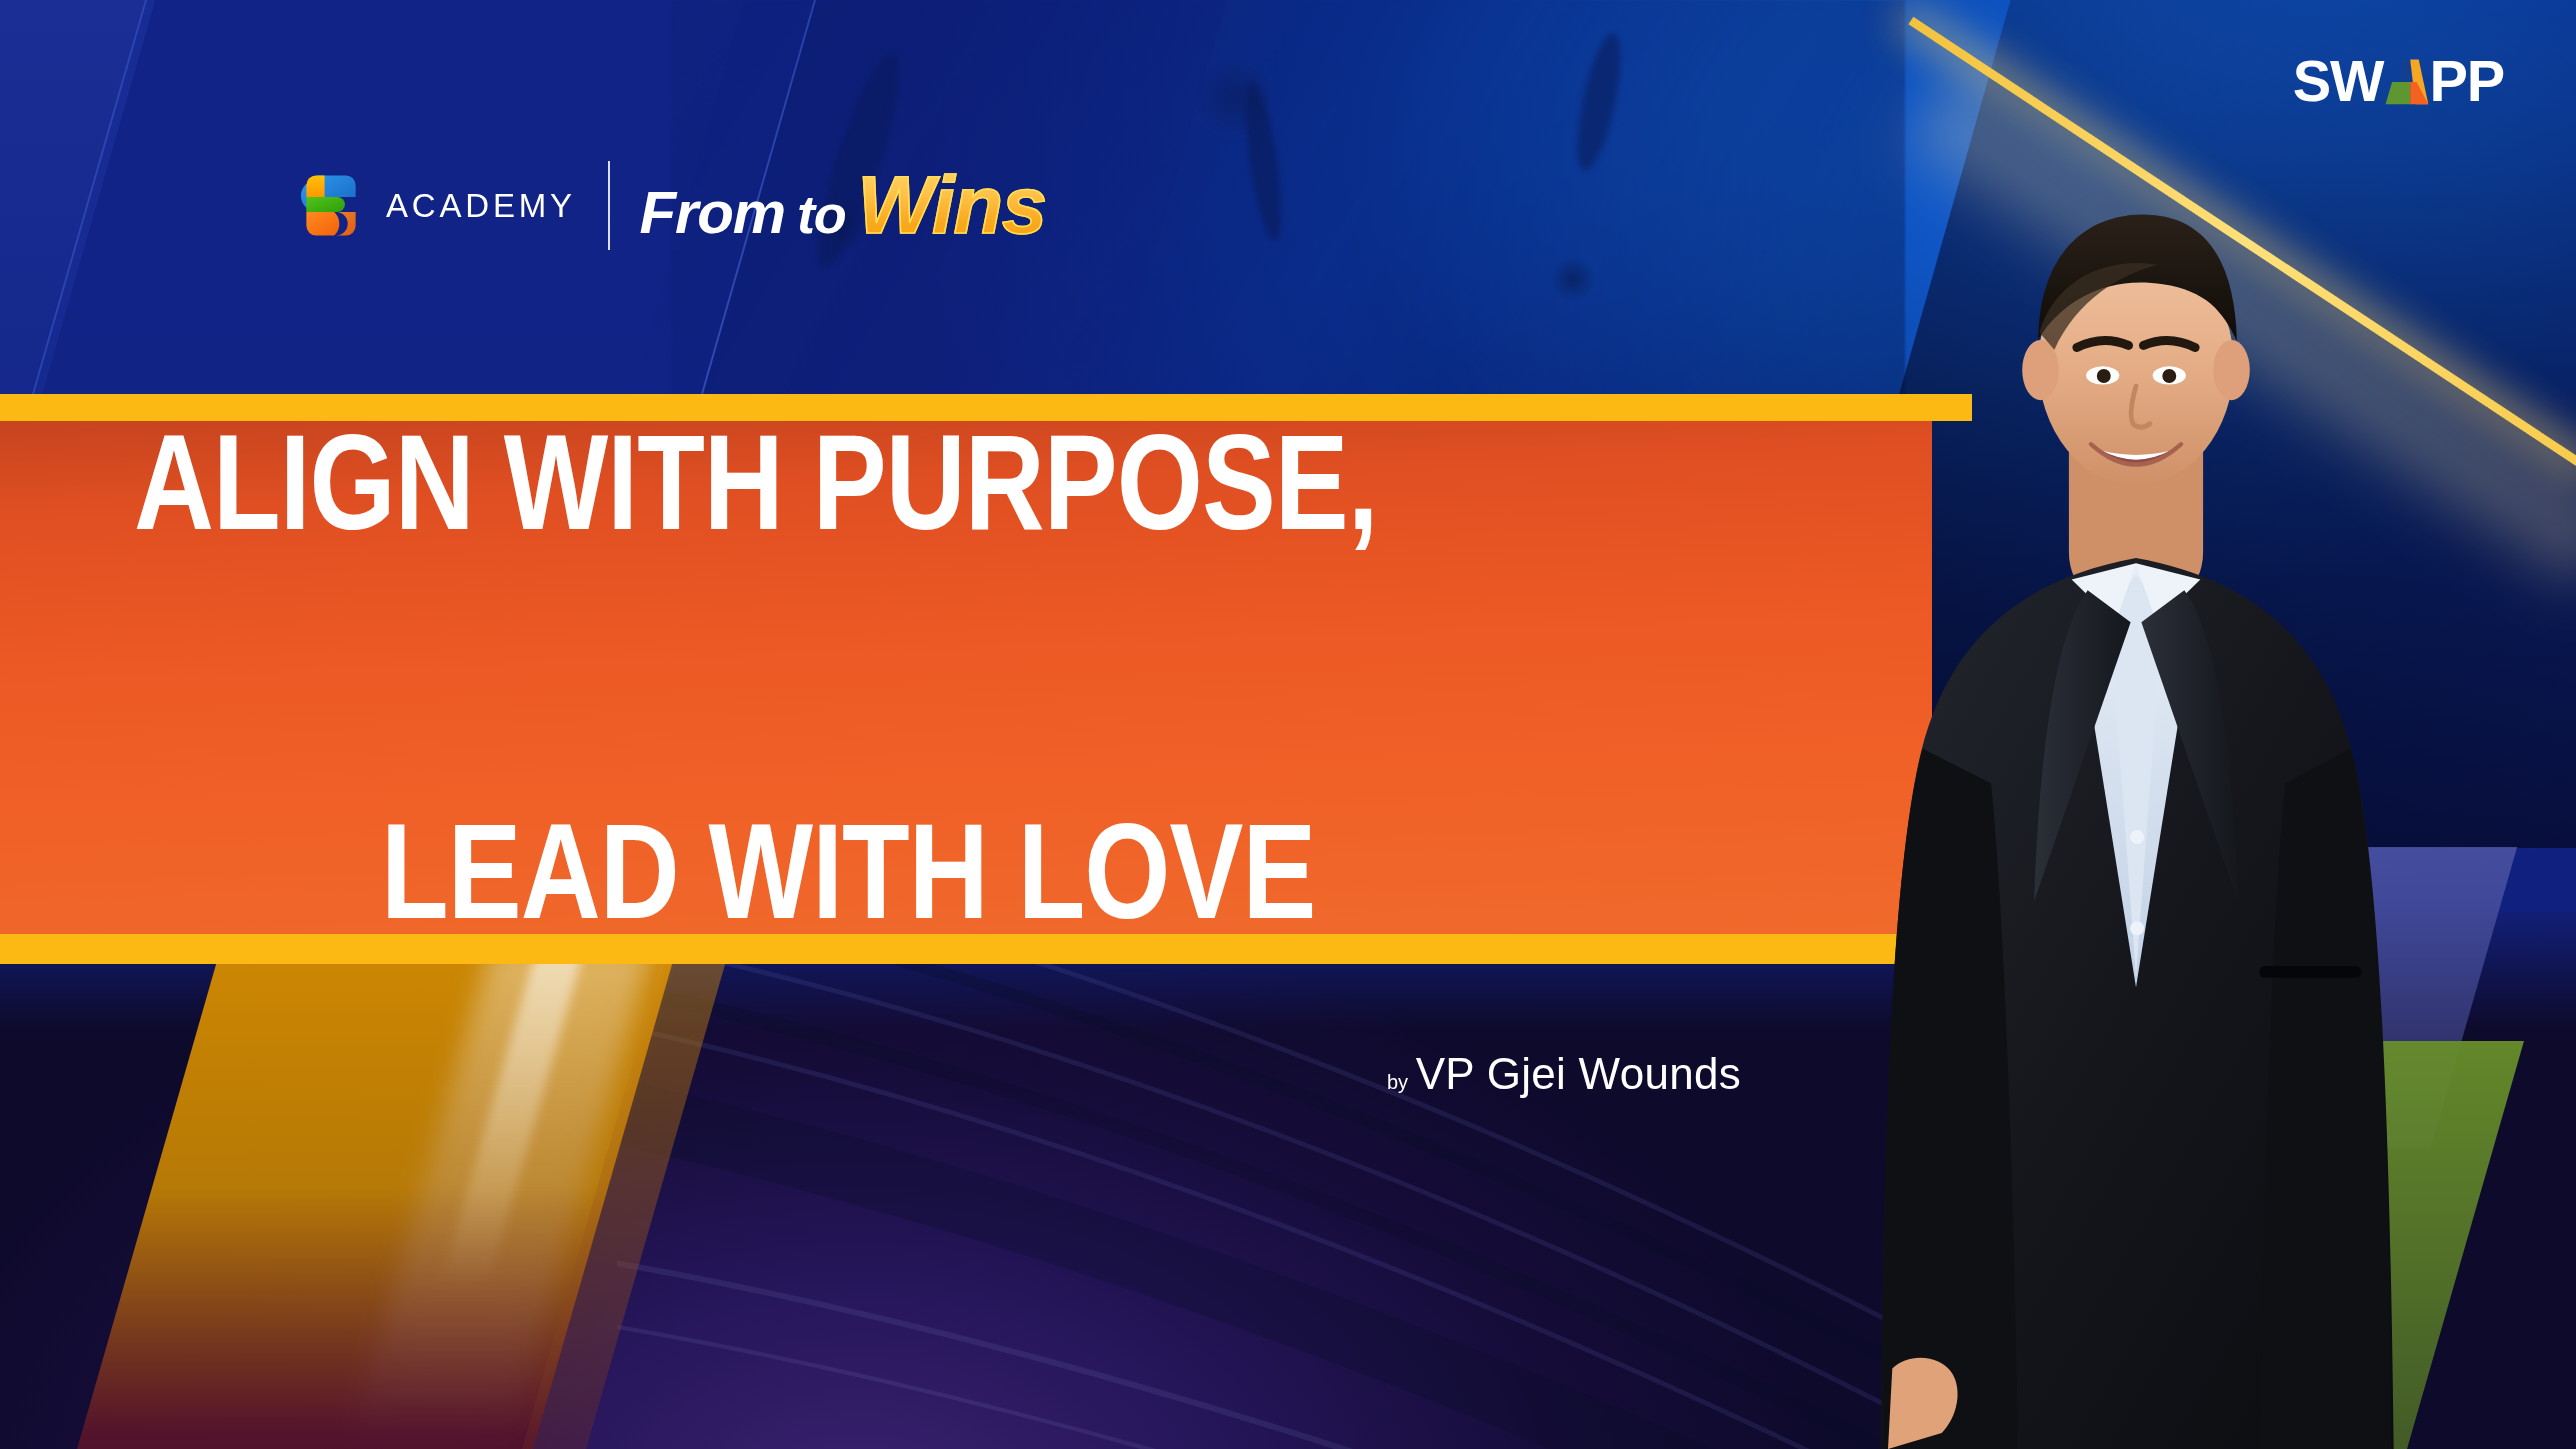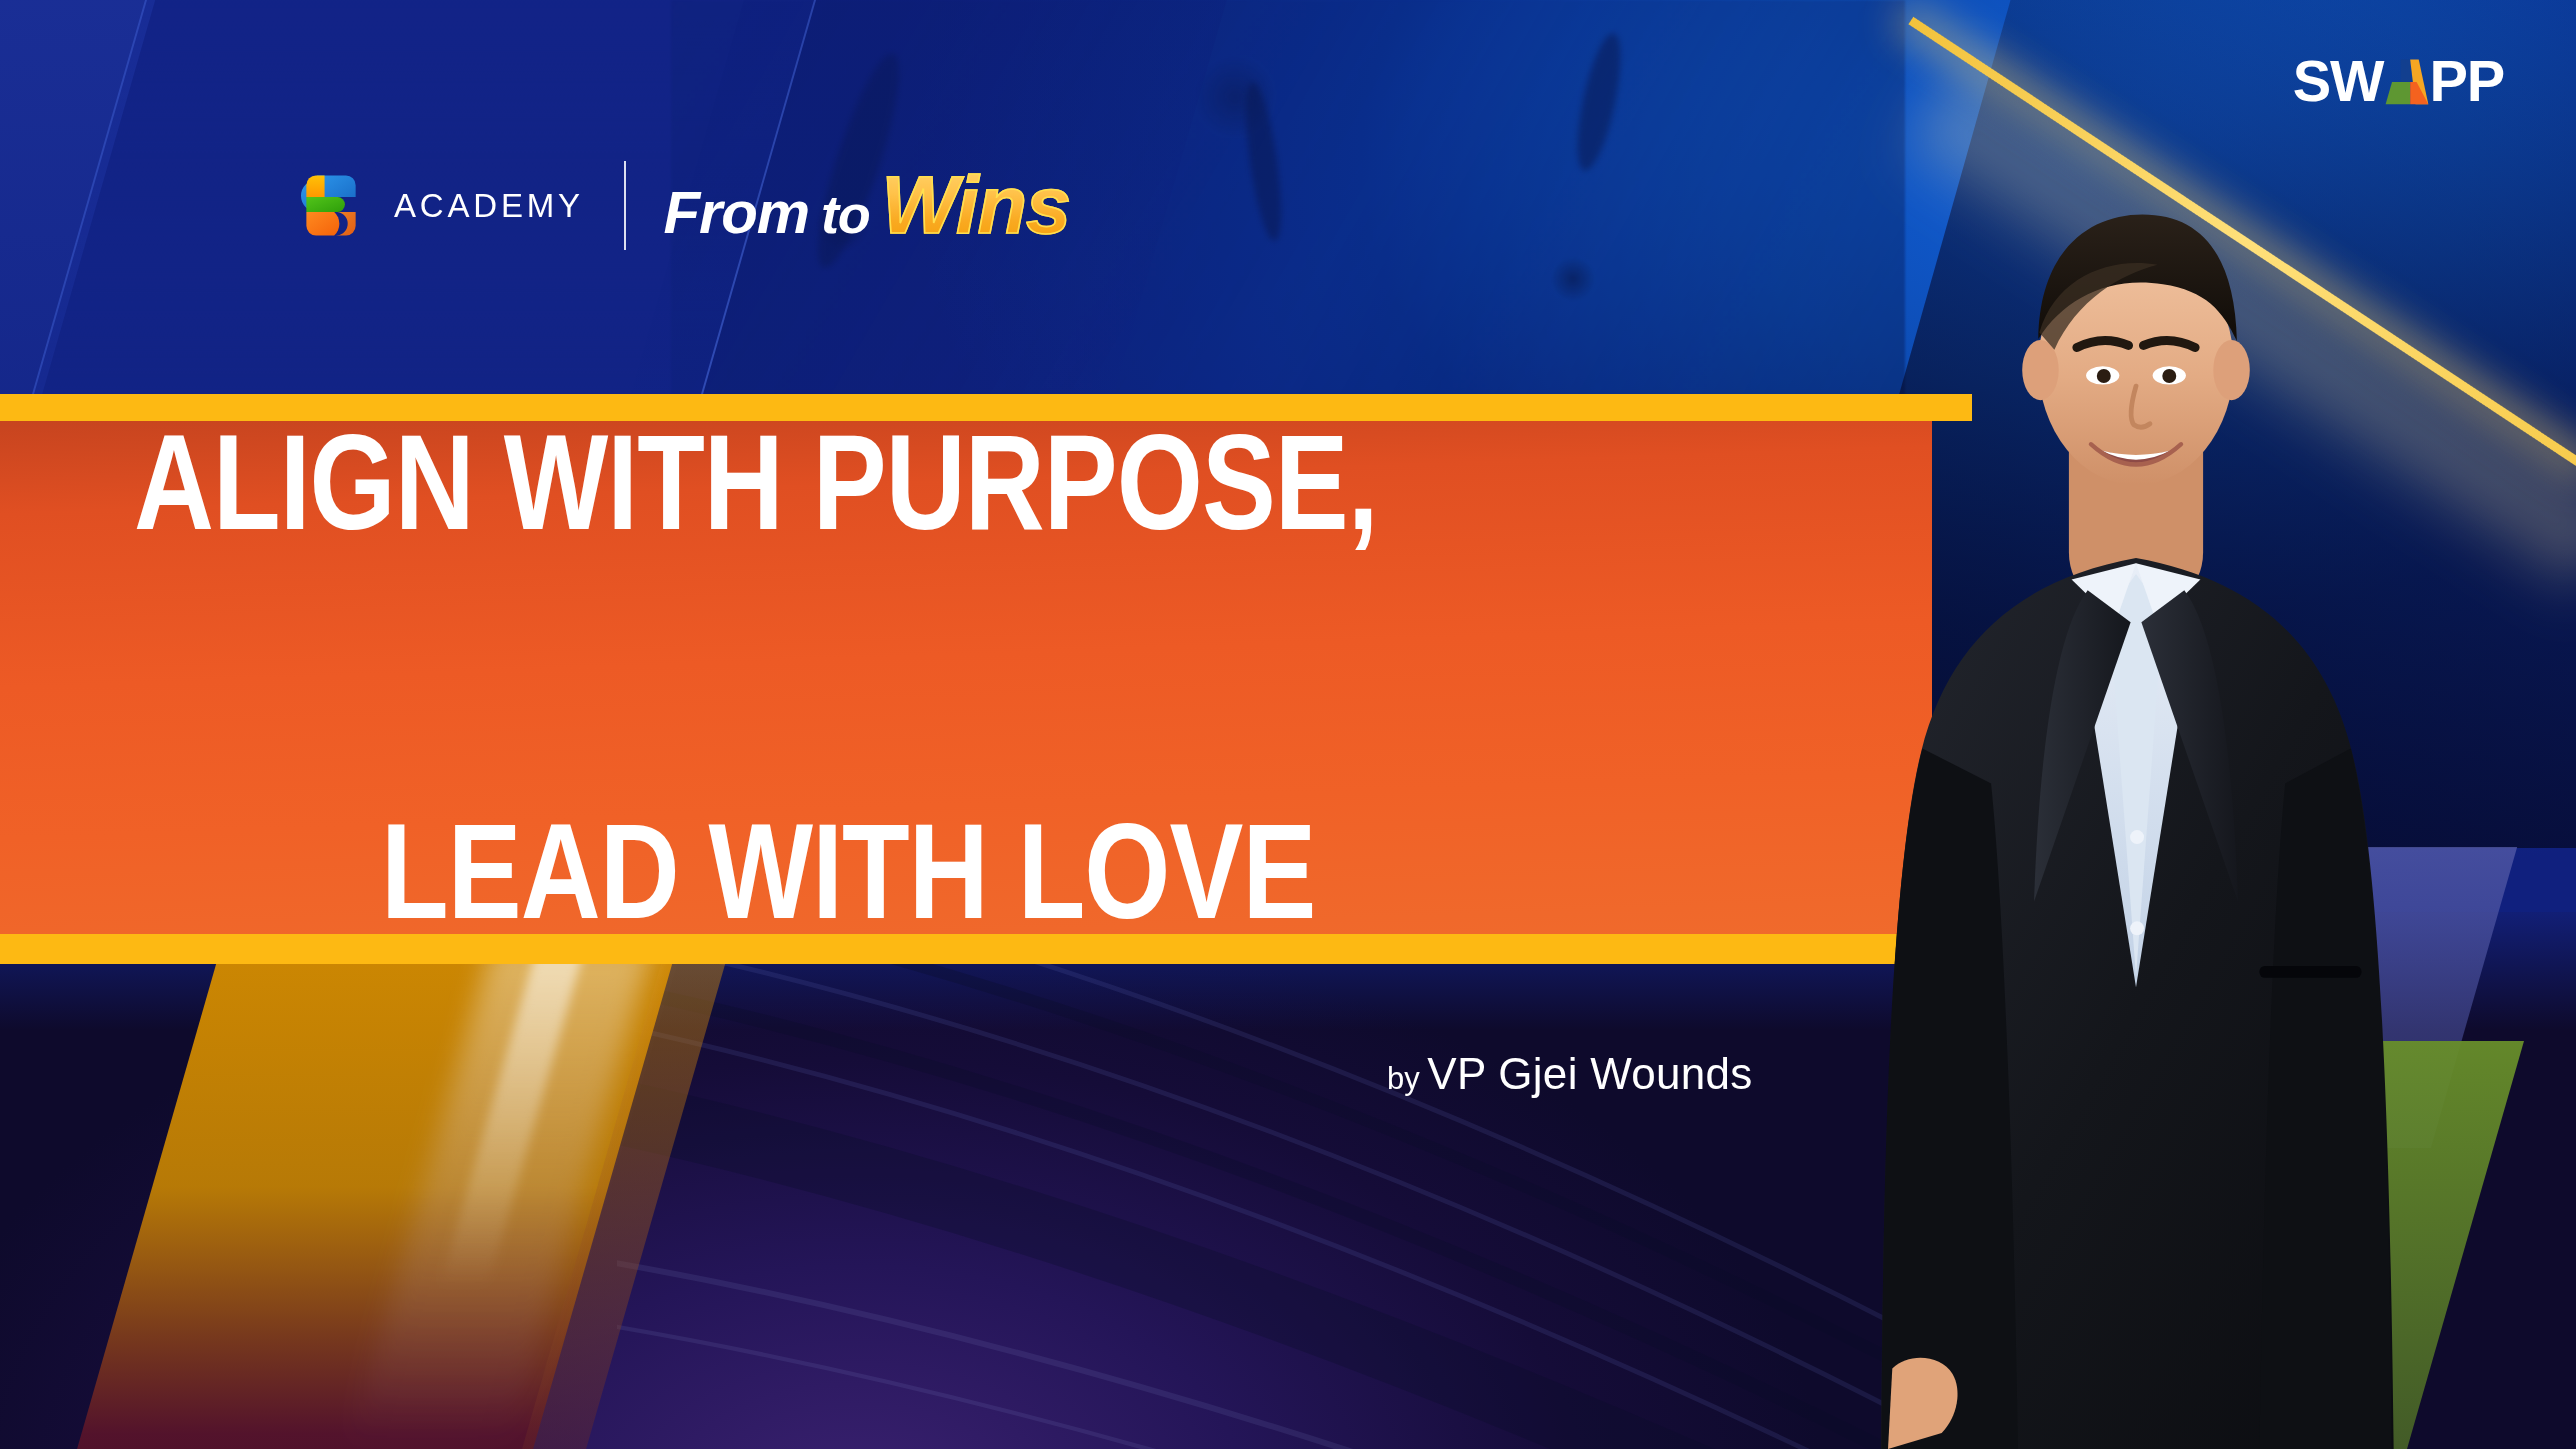--- a/index.html
+++ b/index.html
@@ -139,21 +139,21 @@
     position:absolute; left:467px; top:950px;
     width:48px; height:483px;
     transform:skewX(-16deg);
     background:linear-gradient(180deg, rgba(255,255,255,0.55), rgba(255,255,255,0.0) 70%);
     filter:blur(5.4px);
   }
 
   
   .header{
     position:absolute; left:301px; top:161px;
-    display:flex; align-items:center; gap:8px;
+    display:flex; align-items:center; gap:0;
     z-index:30;
   }
   .s-logo{ width:60px; height:69px; display:block; }
   .academy-word{
     color:#ffffff; font-size:33px; letter-spacing:3.8px;
     font-weight:400; margin-left:25px; white-space:nowrap;
   }
   .divider{
     width:2.7px; height:89px; background:#e8eaf5;
     margin:0 29px 0 32px; opacity:0.95;
@@ -220,21 +220,21 @@
     text-transform:uppercase;
   }
   .hl-line-2{ margin-left:247px; margin-top:11.8px; }
 
   
   .byline{
     position:absolute; left:1387px; top:1049px; z-index:30;
     color:#ffffff; white-space:nowrap;
     display:flex; align-items:baseline; gap:7.5px;
   }
-  .by-small{ font-size:31px; font-weight:400; }
+  .by-small{ font-size:20px; font-weight:400; }
   .by-name{ font-size:44px; font-weight:400; letter-spacing:0.3px; }
 
   
   .speaker{
     position:absolute; right:91px; bottom:0; width:698px; height:1299px;
     z-index:35;
   }
   .speaker svg{ display:block; width:100%; height:100%; }
 </style>
 </head>

